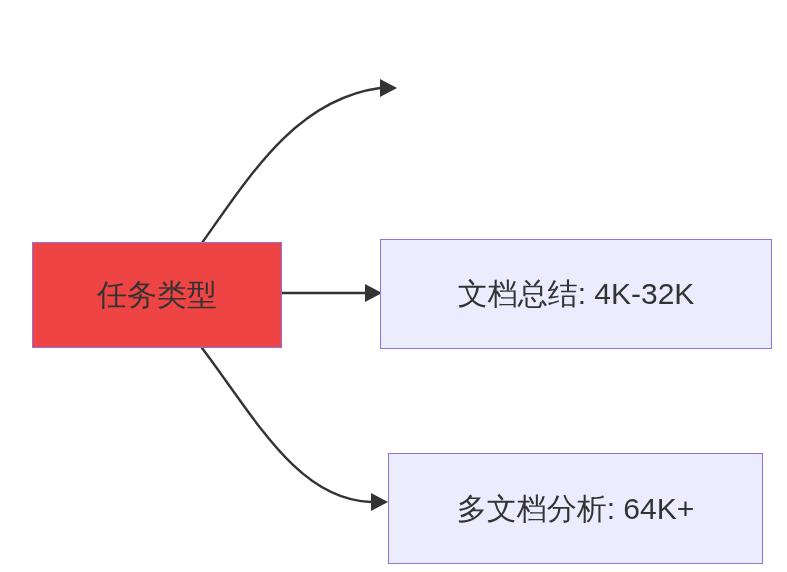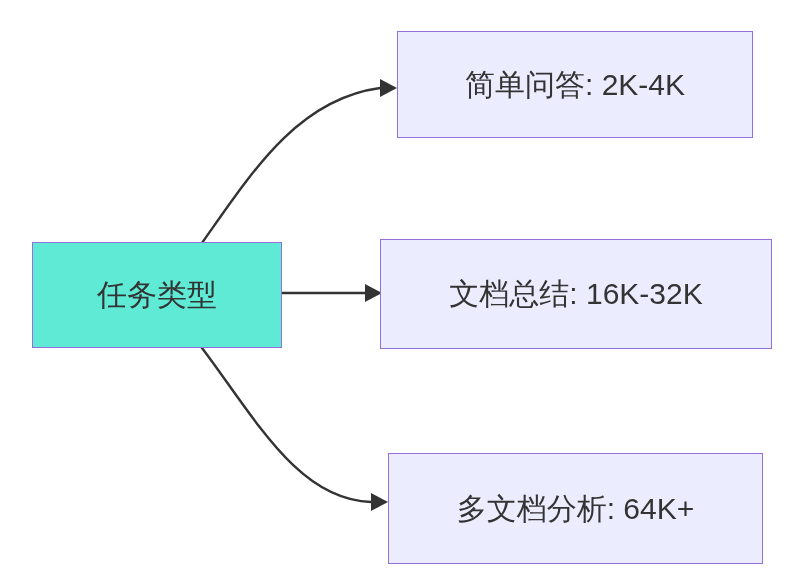--- a/index.html
+++ b/index.html
@@ -62,29 +62,26 @@
       <path d="M282,293 L366,293" fill="none" stroke-width="2.4" stroke-linecap="round" stroke="#333333"></path>
       <polygon points="365,284 382,293 365,302" fill="#333333"></polygon>
     </g>
 
     <g>
       <path d="M202,348 C255,418 298,500 371,502" fill="none" stroke-width="2.4" stroke-linecap="round" stroke="#333333"></path>
       <polygon points="371,493 388,502 371,511" fill="#333333"></polygon>
     </g>
   </svg>
 
-  <div class="node n-task-type" style="background-color: #5eead4; border-color: rgb(147, 112, 219); color: rgb(51, 51, 51);">
+  <div class="node n-task-type" style="background-color: #ef4444; border-color: rgb(147, 112, 219); color: rgb(51, 51, 51);">
     <span>任务类型</span>
   </div>
 
-  <div class="node n-simple-qa" style="background-color: rgb(236, 236, 255); border-color: rgb(147, 112, 219); color: rgb(51, 51, 51);">
-    <span>简单问答: 2K-4K</span>
-  </div>
 
   <div class="node n-doc-sum" style="background-color: rgb(236, 236, 255); border-color: rgb(147, 112, 219); color: rgb(51, 51, 51);">
-    <span>文档总结: 16K-32K</span>
+    <span>文档总结: 4K-32K</span>
   </div>
 
   <div class="node n-multi-doc" style="background-color: rgb(236, 236, 255); border-color: rgb(147, 112, 219); color: rgb(51, 51, 51);">
     <span>多文档分析: 64K+</span>
   </div>
 
 </div>
 
 </body></html>

